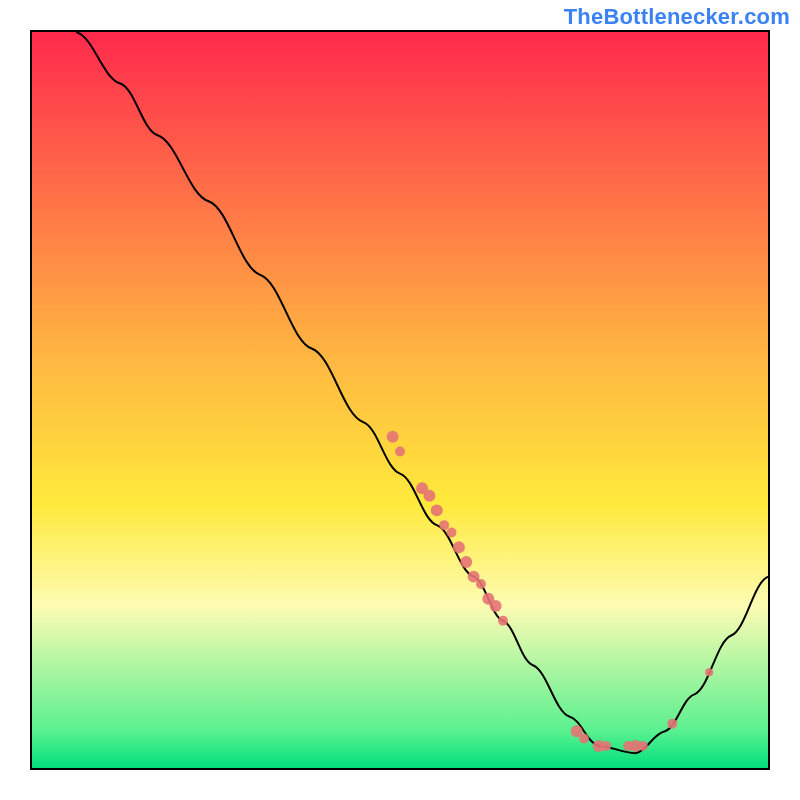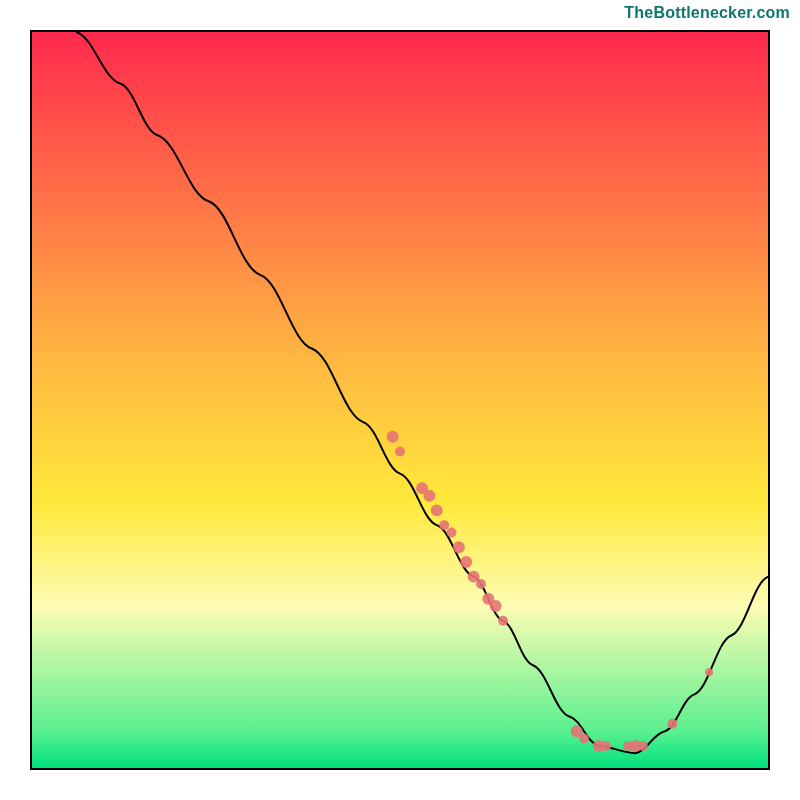--- a/index.html
+++ b/index.html
@@ -12,23 +12,23 @@
   }
   .frame {
     position: relative;
     width: 800px;
     height: 800px;
   }
   .watermark {
     position: absolute;
     top: 4px;
     right: 10px;
-    font-size: 16px;
+    font-size: 22px;
     font-weight: 600;
-    color: #0f766e;
+    color: #3b82f6;
     letter-spacing: 0.2px;
   }
   .plot-area {
     position: absolute;
     left: 30px;
     top: 30px;
     width: 740px;
     height: 740px;
     border: 2px solid #000;
     box-sizing: border-box;

